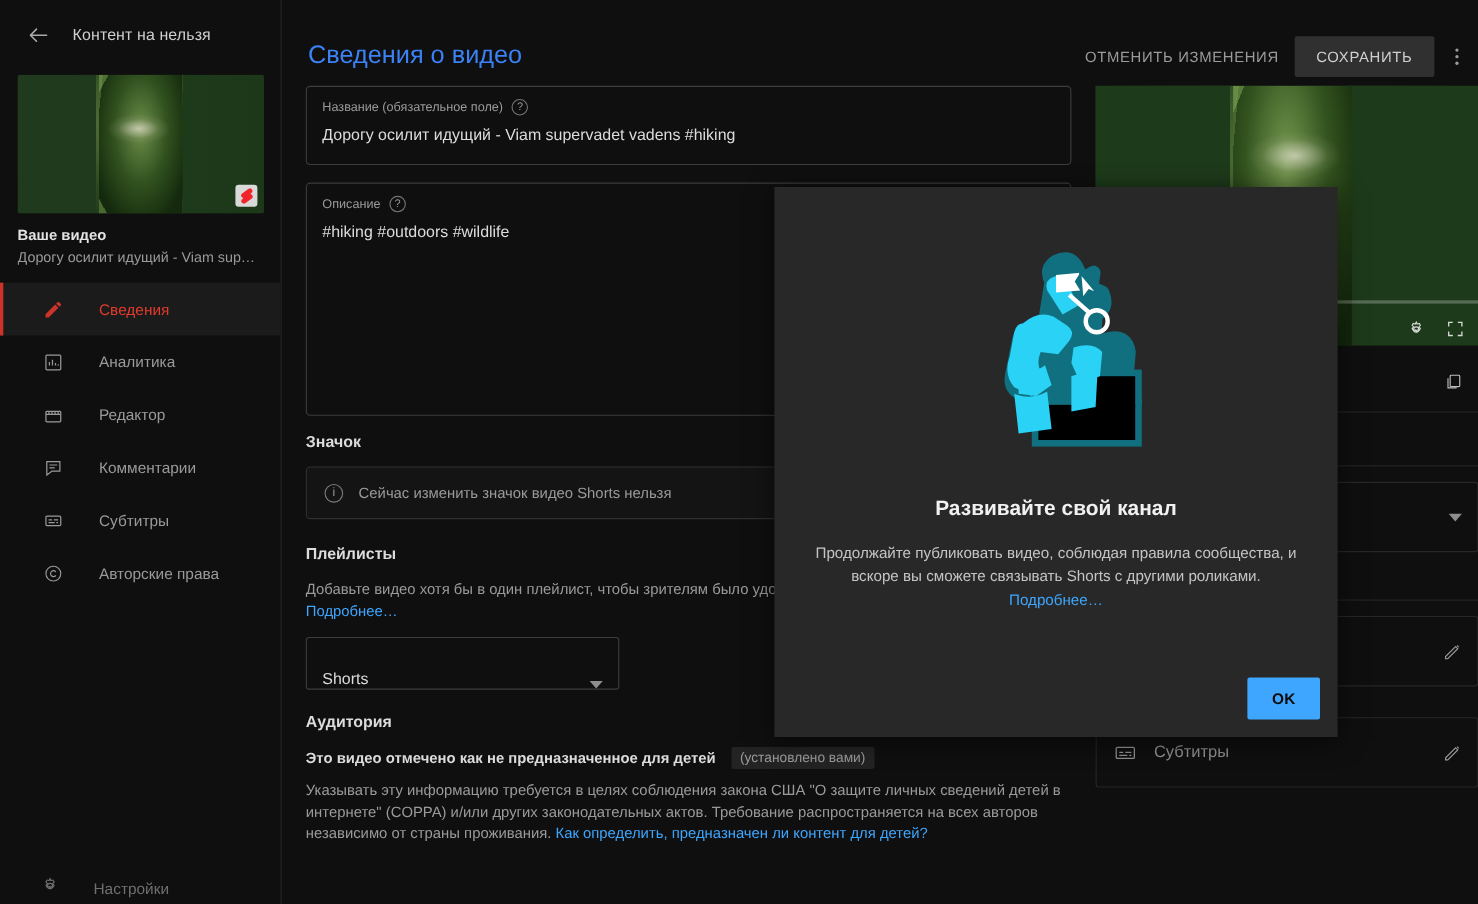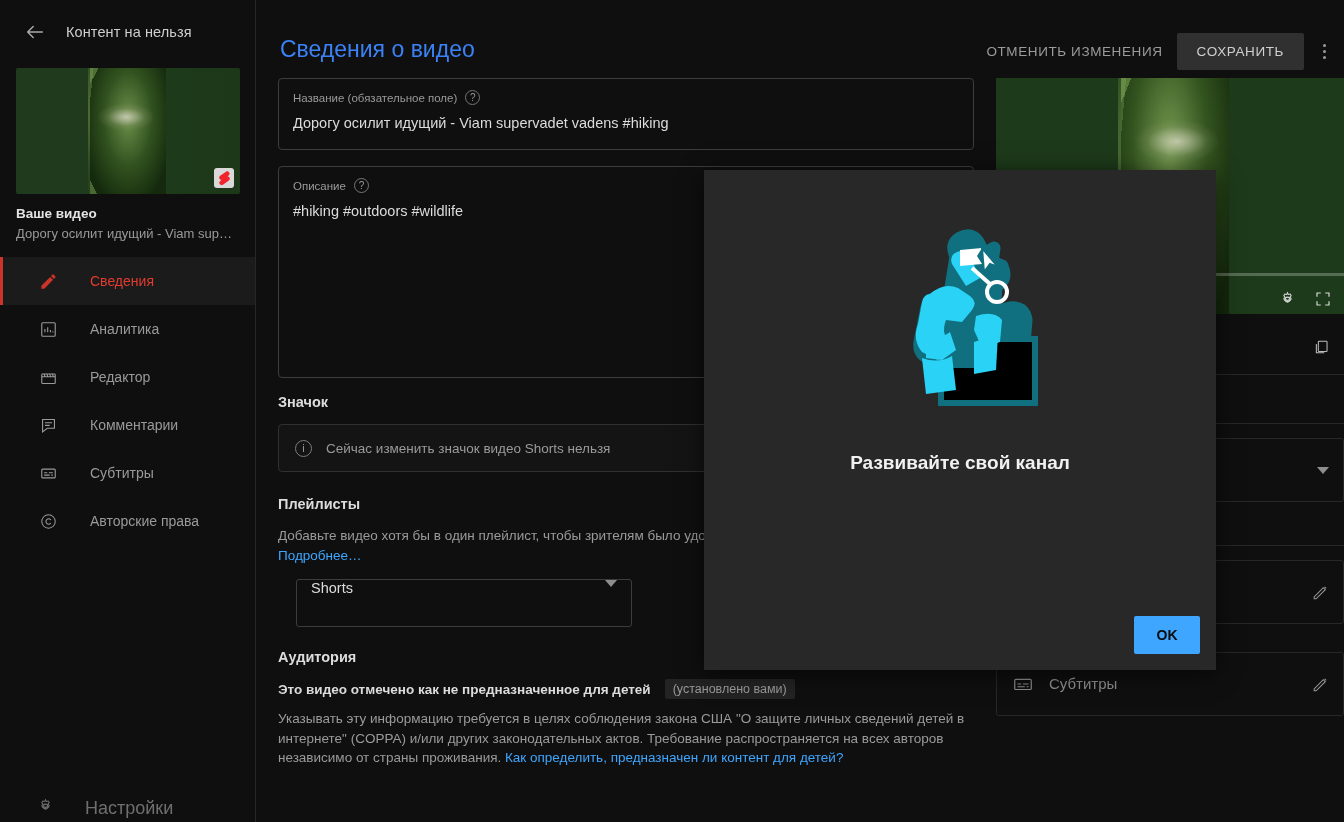--- a/index.html
+++ b/index.html
@@ -52,21 +52,21 @@
     position: relative; display: flex; align-items: center; height: 48px;
     padding-left: 36px; cursor: pointer; color: #9a9a9a; font-size: 14px; text-align: right;
   }
   .nav-item .ni-icon { width: 24px; height: 24px; display:flex; align-items:center; justify-content:center; flex:none; }
   .nav-item .ni-label { margin-left: 30px; }
   .nav-item.active { background: #1b1b1b; color: #e33b2e; }
   .nav-item.active::before { content:""; position:absolute; left:0; top:0; bottom:0; width:3px; background:#cc342a; }
   .nav-item.active .ni-icon { color:#cc342a; }
 
   .side-footer { position:absolute; left:0; bottom:-10px; width:100%; height:48px; display:flex; align-items:center; padding-left:36px; color:#6f6f6f; overflow:hidden; }
-  .side-footer .ni-label { margin-left:30px; font-size:18px; }
+  .side-footer .ni-label { margin-left:30px; font-size:14px; }
 
   
   .topbar { position:absolute; left:256px; top:0; right:0; height:78px; }
   .page-title { position:absolute; left:24px; top:36px; font-size:23px; color:#3b82f6; }
   .hdr-actions { position:absolute; right:8px; top:33px; display:flex; align-items:center; }
   .btn-text { font-size:13.5px; letter-spacing:.6px; color:#9b9b9b; padding:9px 14px; cursor:pointer; }
   .btn-save { font-size:13.5px; letter-spacing:.6px; color:#cfcfcf; background:#303030; padding:11px 20px; border-radius:2px; cursor:pointer; }
   .kebab { width:24px; height:30px; display:flex; flex-direction:column; align-items:center; justify-content:center; gap:3px; margin-left:8px; cursor:pointer; }
   .kebab i { width:3px; height:3px; border-radius:50%; background:#9b9b9b; display:block; }
 
@@ -95,22 +95,22 @@
   .info-box .i-icon {
     width:17px; height:17px; border:1px solid #7c7c7c; border-radius:50%;
     display:flex; align-items:center; justify-content:center; font-size:11px; color:#9a9a9a; flex:none;
   }
   .info-box .i-text { margin-left:14px; font-size:13.5px; color:#9a9a9a; }
 
   .desc-text { font-size:13.5px; color:#9a9a9a; line-height:1.45; }
   .link { color:#3ea6ff; text-decoration:none; cursor:pointer; }
 
   .select {
-    margin-top:14px; width:336px; height:48px; border:1px solid #3d3d3d; border-radius:3px;
-    display:flex; align-items:flex-start; padding:0 14px; cursor:pointer; background:#0f0f0f;margin-left:18px;
+    margin-top:14px; width:285px; height:48px; border:1px solid #3d3d3d; border-radius:3px;
+    display:flex; align-items:flex-end; padding:0 14px; cursor:pointer; background:#0f0f0f;
   }
   .select .sel-val { font-size:14.5px; color:#dcdcdc; flex:1; }
   .caret { width:0; height:0; border-left:6px solid transparent; border-right:6px solid transparent; border-top:7px solid #8e8e8e; }
 
   .aud-line { display:flex; align-items:center; margin-bottom:10px; }
   .aud-strong { font-size:13.5px; font-weight:bold; color:#dcdcdc; }
   .aud-chip { margin-left:14px; font-size:12.5px; color:#9a9a9a; background:#232323; padding:3px 8px; border-radius:2px; }
 
   
   #right { position:absolute; left:996px; top:78px; right:0; bottom:0; }
@@ -441,18 +441,21 @@
           <circle cx="137" cy="72" r="10"></circle>
         </g>
 
         <path d="M100 30 l22 -2 l-5 8 l5 8 l-22 2 z" fill="#ffffff"></path>
 
         <path d="M122 28 l2 24 l6 -8 l8 3 z" fill="#ffffff" stroke="#11707f" stroke-width="2"></path>
       </svg>
     </div>
 
     <div class="modal-title">Развивайте свой канал</div>
+    <div class="modal-body">
+      <span>Продолжайте публиковать видео, соблюдая правила сообщества, и вскоре вы сможете связывать Shorts с другими роликами. </span><span class="link">Подробнее…</span>
+    </div>
     <div class="modal-actions">
       <button class="btn-ok">OK</button>
     </div>
   </div>
 
 </div>
 
 </body></html>

